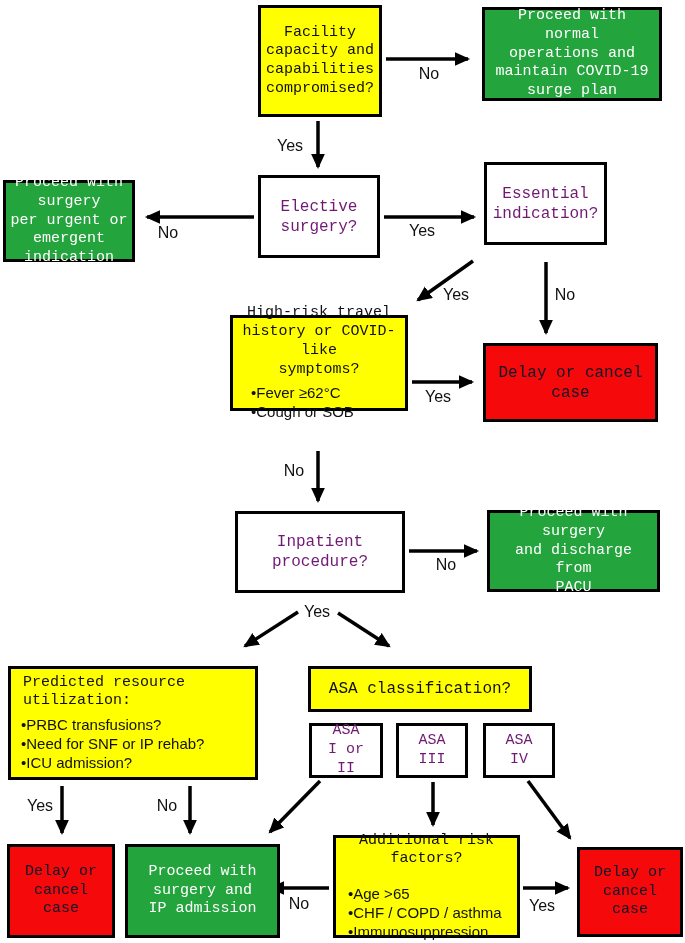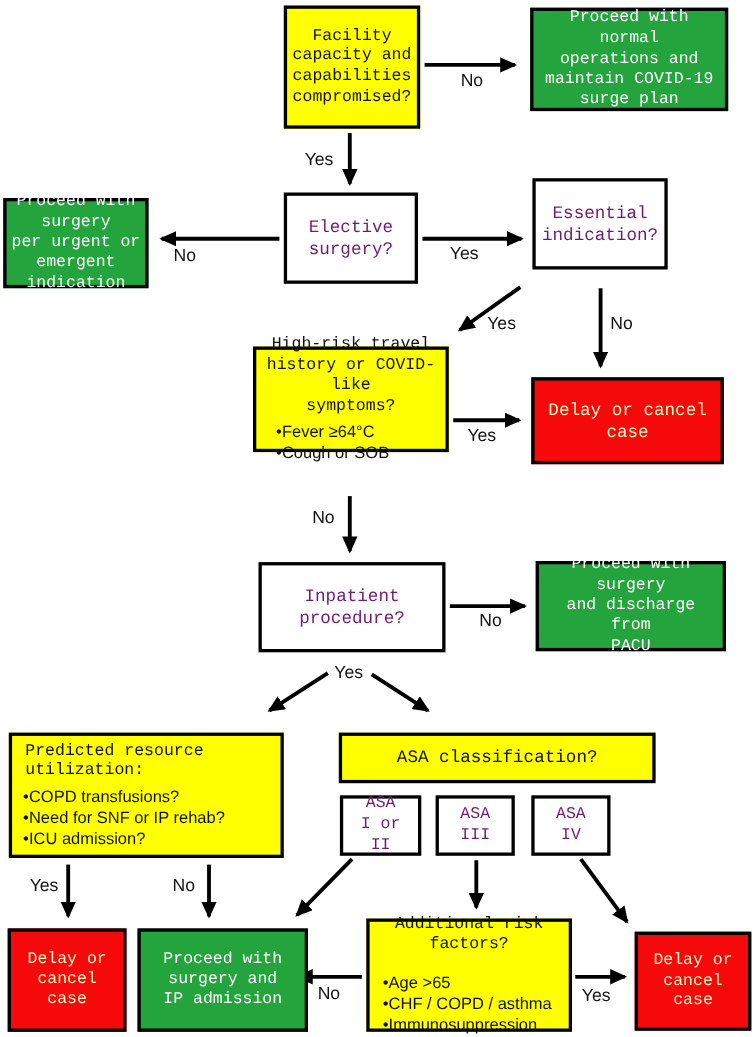--- a/index.html
+++ b/index.html
@@ -22,21 +22,21 @@
     align-items: center;
     justify-content: center;
     text-align: center;
     font-size: 15px;
     line-height: 1.25;
     padding: 4px;
   }
   .node .ntext { white-space: pre-line; font-family: Liberation Mono, monospace; }
   .yellow { background: var(--yellow); color: #111111; }
   .green  { background: var(--green);  color: #ffffff; }
-  .red    { background: var(--red);    color: #fef9c3; }
+  .red    { background: var(--red);    color: #0f172a; }
   .white  { background: #ffffff; color: #701a75; }
   .q-lg { font-size: 16px; }
   .bullets { width: 100%; text-align: left; padding-left: 14px; box-sizing: border-box; margin-top: 5px; }
   .bullets .bullet { white-space: nowrap; }
   .bullet::before { content: "\2022 "; }
   .left-align { align-items: center; }
   .left-align .ntext { text-align: left; padding-left: 8px; }
   .left-align .bullets { padding-left: 6px; }
   .tight .bullets { margin-top: 16px; }
   .elabel {
@@ -108,21 +108,21 @@
   <div class="node white q-lg" style="left:484px;top:162px;width:123px;height:83px">
     <div class="ntext">Essential
 indication?</div>
   </div>
 
   <div class="node yellow" style="left:230px;top:315px;width:178px;height:96px">
     <div class="ntext">High-risk travel
 history or COVID-like
 symptoms?</div>
     <div class="bullets">
-        <div class="bullet">Fever ≥64°C</div>
+        <div class="bullet">Fever ≥62°C</div>
         <div class="bullet">Cough or SOB</div>
       </div>
   </div>
 
   <div class="node red q-lg" style="left:483px;top:343px;width:175px;height:79px">
     <div class="ntext">Delay or cancel case</div>
   </div>
 
   <div class="node white q-lg" style="left:235px;top:511px;width:170px;height:82px">
     <div class="ntext">Inpatient procedure?</div>
@@ -130,27 +130,27 @@
 
   <div class="node green" style="left:487px;top:510px;width:173px;height:82px">
     <div class="ntext">Proceed with surgery
 and discharge from
 PACU</div>
   </div>
 
   <div class="node yellow left-align" style="left:8px;top:666px;width:250px;height:114px">
     <div class="ntext">Predicted resource utilization:</div>
     <div class="bullets">
-        <div class="bullet">COPD transfusions?</div>
+        <div class="bullet">PRBC transfusions?</div>
         <div class="bullet">Need for SNF or IP rehab?</div>
         <div class="bullet">ICU admission?</div>
       </div>
   </div>
 
-  <div class="node yellow q-lg" style="left:308px;top:666px;width:288px;height:46px">
+  <div class="node yellow q-lg" style="left:308px;top:666px;width:224px;height:46px">
     <div class="ntext">ASA classification?</div>
   </div>
 
   <div class="node white" style="left:309px;top:723px;width:74px;height:55px">
     <div class="ntext">ASA
 I or II</div>
   </div>
 
   <div class="node white" style="left:396px;top:723px;width:72px;height:55px">
     <div class="ntext">ASA

